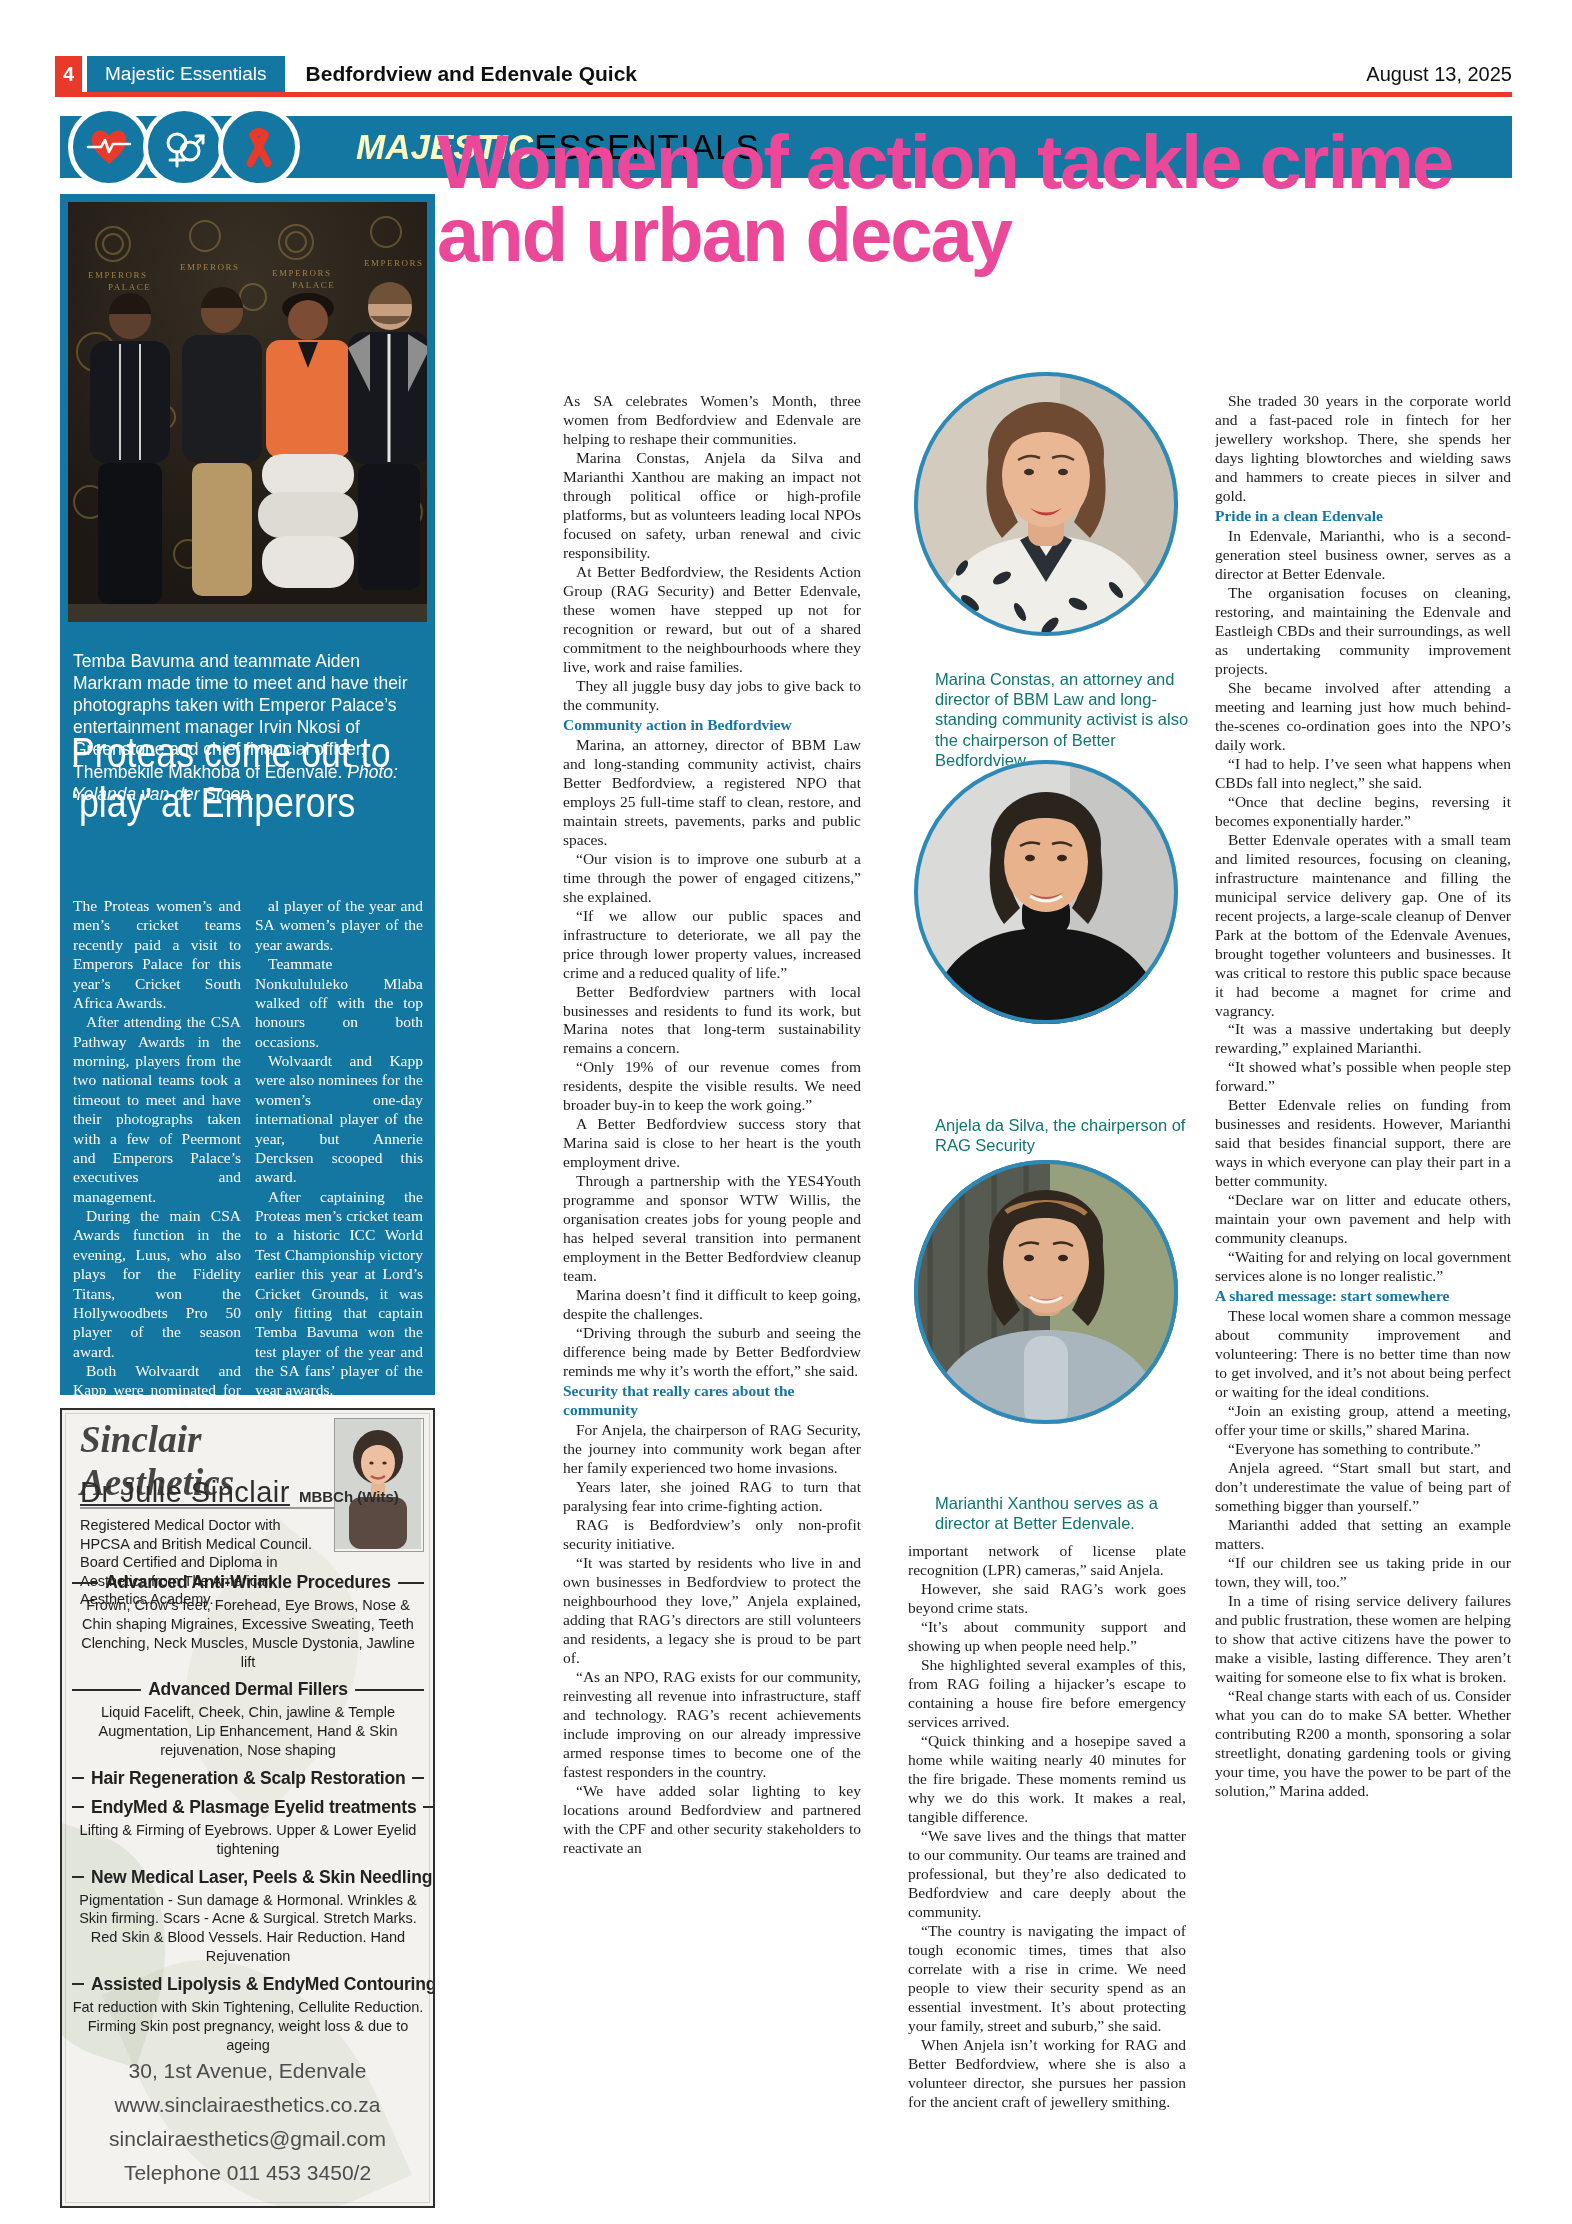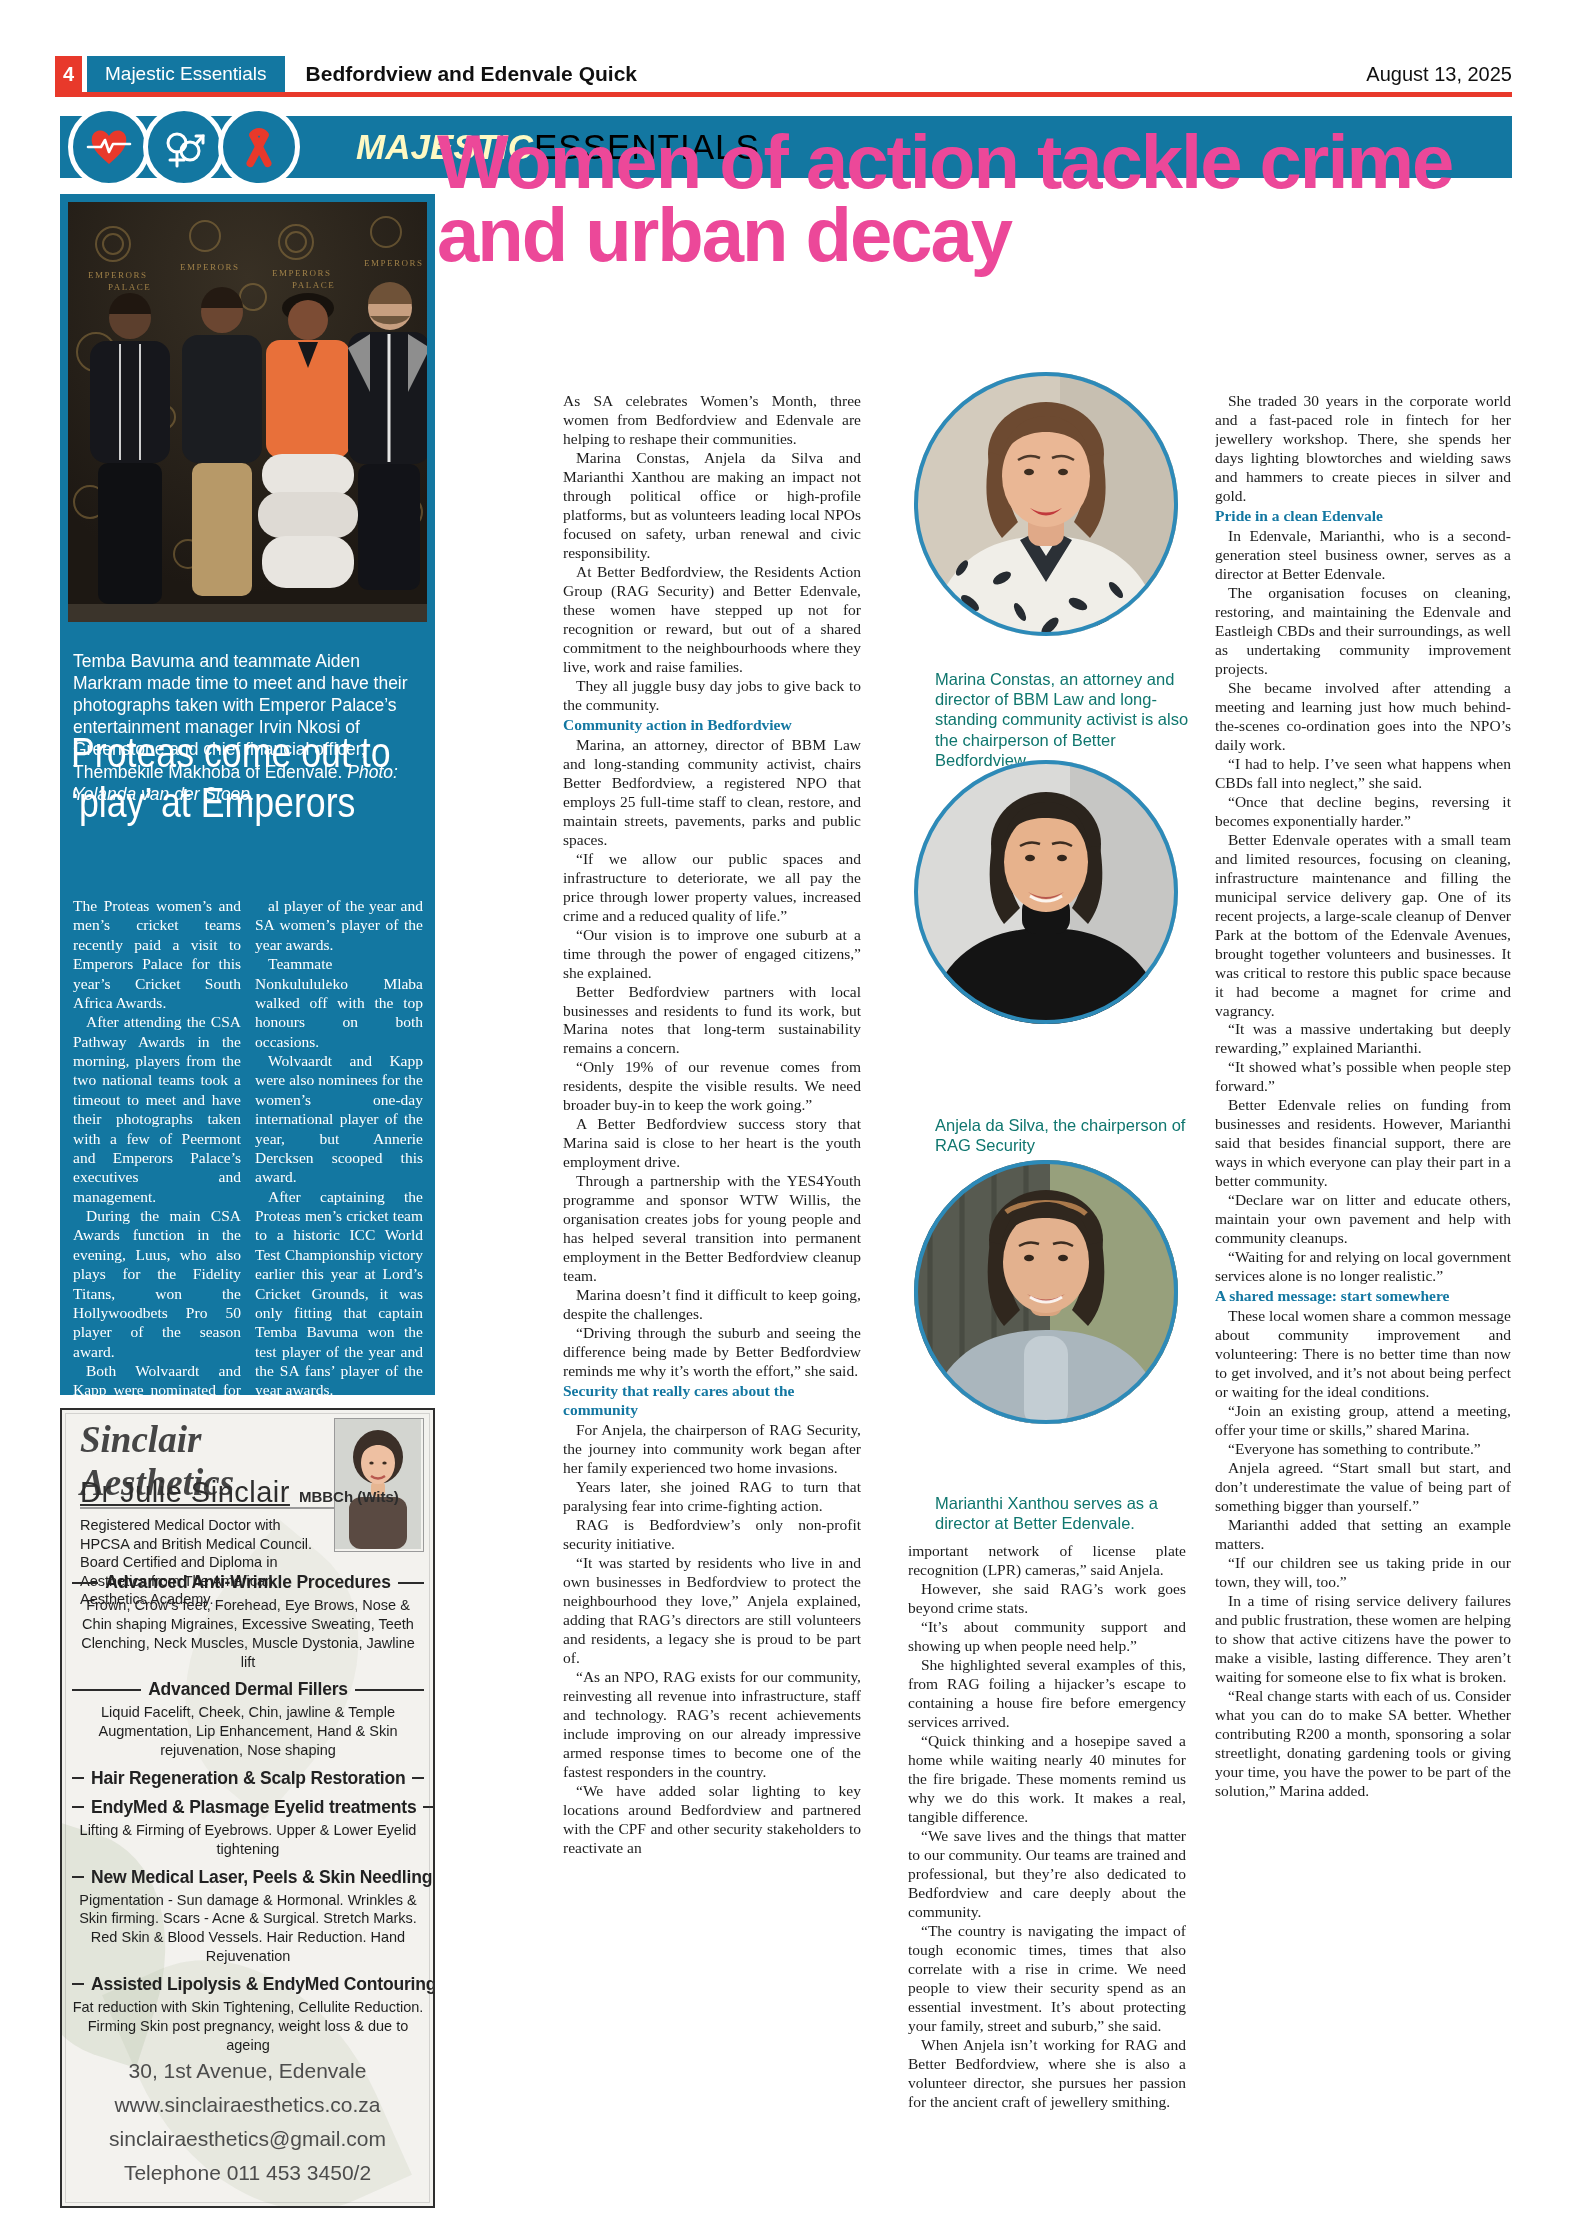--- a/index.html
+++ b/index.html
@@ -232,22 +232,22 @@
 
   <div class="main-headline">Women of action tackle crime and urban decay</div>
 
   <div id="col1" class="newsbody news-list">
       <p class="body-p">As SA celebrates Women’s Month, three women from Bedfordview and Edenvale are helping to reshape their communities.</p>
       <p class="body-p">Marina Constas, Anjela da Silva and Marianthi Xanthou are making an impact not through political office or high-profile platforms, but as volunteers leading local NPOs focused on safety, urban renewal and civic responsibility.</p>
       <p class="body-p">At Better Bedfordview, the Residents Action Group (RAG Security) and Better Edenvale, these women have stepped up not for recognition or reward, but out of a shared commitment to the neighbourhoods where they live, work and raise families.</p>
       <p class="body-p">They all juggle busy day jobs to give back to the community.</p>
       <p class="subhead">Community action in Bedfordview</p>
       <p class="body-p">Marina, an attorney, director of BBM Law and long-standing community activist, chairs Better Bedfordview, a registered NPO that employs 25 full-time staff to clean, restore, and maintain streets, pavements, parks and public spaces.</p>
+      <p class="body-p">“Our vision is to improve one suburb at a time through the power of engaged citizens,” she explained.</p>
       <p class="body-p">“If we allow our public spaces and infrastructure to deteriorate, we all pay the price through lower property values, increased crime and a reduced quality of life.”</p>
-      <p class="body-p">“Our vision is to improve one suburb at a time through the power of engaged citizens,” she explained.</p>
       <p class="body-p">Better Bedfordview partners with local businesses and residents to fund its work, but Marina notes that long-term sustainability remains a concern.</p>
       <p class="body-p">“Only 19% of our revenue comes from residents, despite the visible results. We need broader buy-in to keep the work going.”</p>
       <p class="body-p">A Better Bedfordview success story that Marina said is close to her heart is the youth employment drive.</p>
       <p class="body-p">Through a partnership with the YES4Youth programme and sponsor WTW Willis, the organisation creates jobs for young people and has helped several transition into permanent employment in the Better Bedfordview cleanup team.</p>
       <p class="body-p">Marina doesn’t find it difficult to keep going, despite the challenges.</p>
       <p class="body-p">“Driving through the suburb and seeing the difference being made by Better Bedfordview reminds me why it’s worth the effort,” she said.</p>
       <p class="subhead">Security that really cares about the community</p>
       <p class="body-p">For Anjela, the chairperson of RAG Security, the journey into community work began after her family experienced two home invasions.</p>
       <p class="body-p">Years later, she joined RAG to turn that paralysing fear into crime-fighting action.</p>
       <p class="body-p">RAG is Bedfordview’s only non-profit security initiative.</p>

